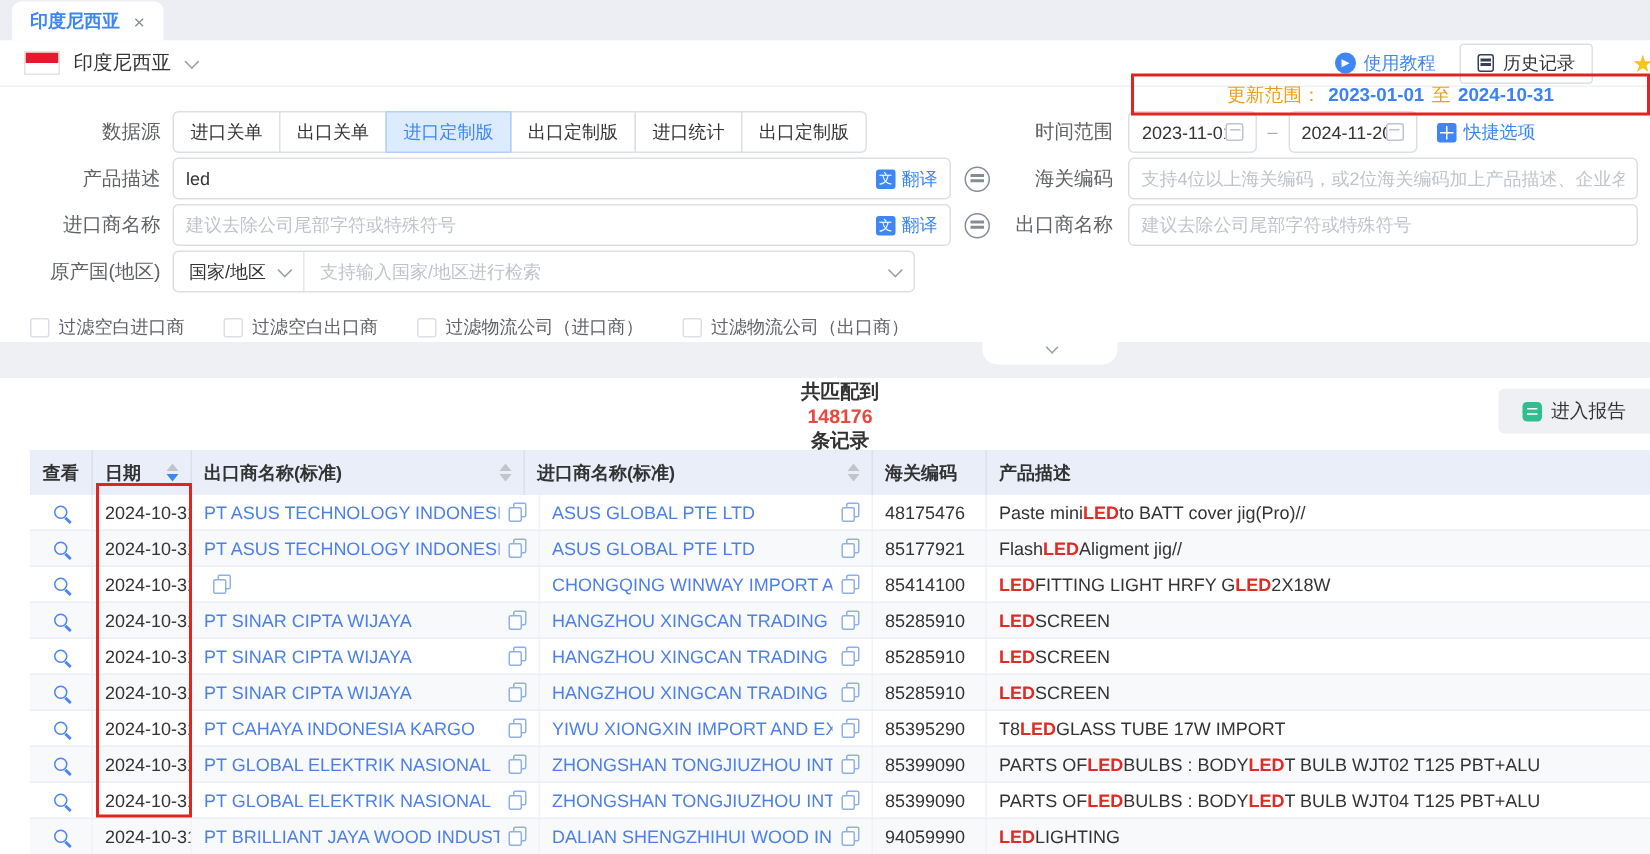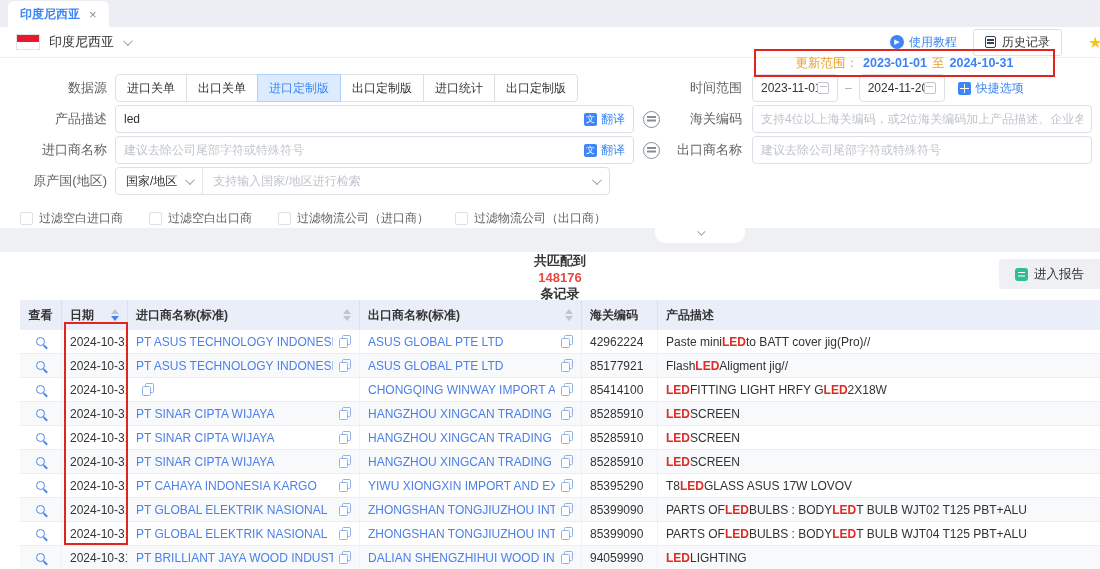--- a/index.html
+++ b/index.html
@@ -130,21 +130,21 @@
     transform:rotate(45deg); right:-4px; bottom:-2px; }
   .lnk { color:#4d7fe8; text-decoration:none; overflow:hidden; white-space:nowrap; flex:1; cursor:pointer; }
   .copy { width:12px; height:13px; position:relative; display:inline-block; flex:none;
     margin-left:6px; cursor:pointer; }
   .copy::before { content:""; position:absolute; top:0; right:0; width:7px; height:8px;
     border:1px solid #8fb0e8; border-radius:1.5px; }
   .copy::after { content:""; position:absolute; bottom:0; left:0; width:7px; height:8px;
     border:1px solid #8fb0e8; border-radius:1.5px; background:#fff; }
   .hl { color:#e02a24; font-weight:bold; }
   
-  .update-banner { position:absolute; left:754px; top:49px; width:301px; height:28px;
+  .update-banner { position:absolute; left:754px; top:49px; width:346px; height:28px;
     border:2px solid #e02420; display:flex; align-items:center; justify-content:center;
     gap:5px; font-size:12.5px; background:transparent; z-index:5; }
   .ub-label { color:#ef9e1b; }
   .ub-date { color:#3b82f6; font-weight:bold; }
   .date-col-box { position:absolute; left:64px; top:322px; width:64px; height:223px;
     border:2px solid #e02420; pointer-events:none; z-index:5; }
 </style>
 </head>
 <body>
 
@@ -297,34 +297,34 @@
       <div class="th c-view">
         <span>查看</span>
       </div>
       <div class="th c-date">
         <span>日期</span>
         <span class="sort">
             <span class="car up"></span>
             <span class="car down active"></span>
           </span>
       </div>
+      <div class="th c-exp">
+        <span>出口商名称(标准)</span>
+        <span class="sort">
+            <span class="car up"></span>
+            <span class="car down"></span>
+          </span>
+      </div>
       <div class="th c-imp">
         <span>进口商名称(标准)</span>
         <span class="sort">
             <span class="car up"></span>
             <span class="car down"></span>
           </span>
       </div>
-      <div class="th c-exp">
-        <span>出口商名称(标准)</span>
-        <span class="sort">
-            <span class="car up"></span>
-            <span class="car down"></span>
-          </span>
-      </div>
       <div class="th c-hs">
         <span>海关编码</span>
       </div>
       <div class="th c-desc">
         <span>产品描述</span>
       </div>
     </div>
     <div>
   <div class="tr">
     <div class="td c-view">
@@ -332,21 +332,21 @@
           </div>
     <div class="td c-date">2024-10-31</div>
     <div class="td c-imp">
       <a class="lnk">PT ASUS TECHNOLOGY INDONESIA BA...</a>
       <span class="copy"></span>
     </div>
     <div class="td c-exp">
       <a class="lnk">ASUS GLOBAL PTE LTD</a>
       <span class="copy"></span>
     </div>
-    <div class="td c-hs">42962224</div>
+    <div class="td c-hs">48175476</div>
     <div class="td c-desc">
             <span>Paste mini</span>
             <span class="hl">LED</span>
             <span> to BATT cover jig(Pro)//</span>
           </div>
   </div>
 
   <div class="tr">
     <div class="td c-view">
             <span class="mag"></span>
@@ -463,21 +463,21 @@
       <span class="copy"></span>
     </div>
     <div class="td c-exp">
       <a class="lnk">YIWU XIONGXIN IMPORT AND EXPORT...</a>
       <span class="copy"></span>
     </div>
     <div class="td c-hs">85395290</div>
     <div class="td c-desc">
             <span>T8 </span>
             <span class="hl">LED</span>
-            <span> GLASS ASUS 17W LOVOV</span>
+            <span> GLASS TUBE 17W IMPORT</span>
           </div>
   </div>
 
   <div class="tr">
     <div class="td c-view">
             <span class="mag"></span>
           </div>
     <div class="td c-date">2024-10-31</div>
     <div class="td c-imp">
       <a class="lnk">PT GLOBAL ELEKTRIK NASIONAL</a>

